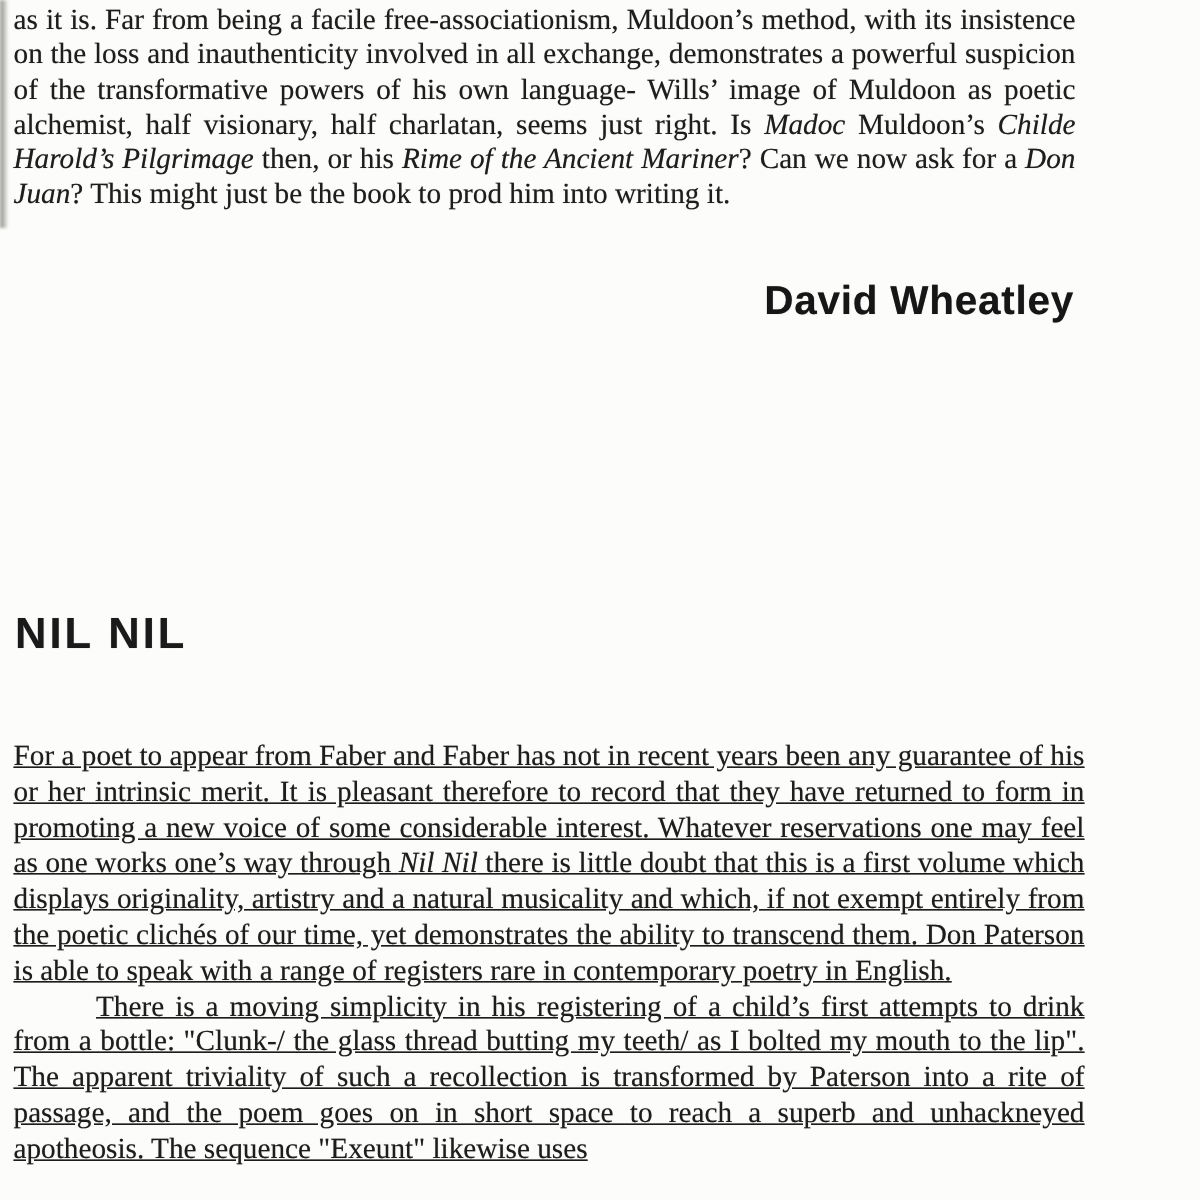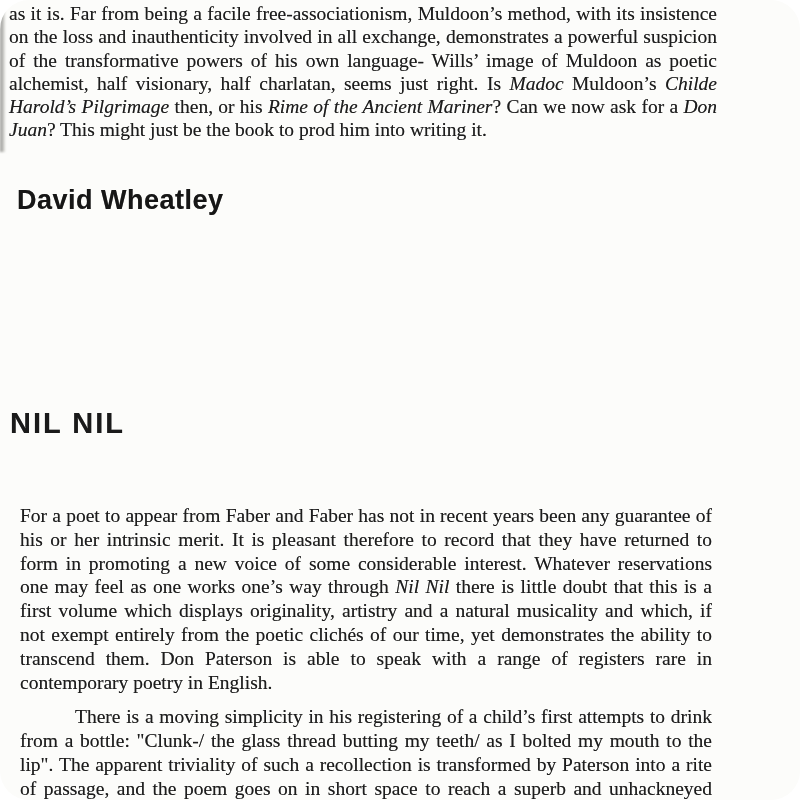--- a/index.html
+++ b/index.html
@@ -4,43 +4,43 @@
 <style>
   html, body { margin: 0; padding: 0; }
   .page {
     position: relative;
     width: 800px;
     height: 800px;
     background: #fcfcfa;
     overflow: hidden;
     font-family: "Liberation Serif", serif;
     color: #1d1d1d;
-    border-radius: 29px;
   }
   .scan-text { filter: blur(0.3px); text-shadow: 0 0 0.5px rgba(25,25,25,0.55); }
   .scan-edge {
     position: absolute;
     left: 0; top: 0;
     width: 5px; height: 152px;
     background: linear-gradient(to right, #8f8f8c, #e6e6e2);
     filter: blur(1px);
   }
   .top-para {
     position: absolute;
     left: 9px; top: 2px;
     width: 708px;
     font-size: 19.5px;
     line-height: 23.3px;
     text-align: justify;
     margin: 0;
   }
   .author {
     position: absolute;
-    top: 185px; left: 17px;
+    top: 185px; left: 4px;
     width: 712px;
+    text-align: right;
     font-family: "Liberation Sans", sans-serif;
     font-weight: bold;
     font-size: 27px;
     letter-spacing: 0.5px;
     color: #161616;
   }
   .title {
     position: absolute;
     top: 407px; left: 10px;
     margin: 0;
@@ -57,21 +57,21 @@
     letter-spacing: 0.4px;
   }
   .review-body {
     position: absolute;
     left: 9px; top: 493px;
     width: 714px;
     font-size: 19.5px;
     line-height: 23.8px;
     text-align: justify;
   }
-  .review-body p { margin: 11px; }
+  .review-body p { margin: 0; text-decoration: underline; }
   .indent { text-indent: 55px; }
 </style>
 </head>
 <body>
 
 <div class="page">
 
   <div class="scan-edge"></div>
 
   <p class="top-para scan-text"><span>as it is.  Far from being a facile free-associationism, Muldoon’s method, with its insistence on the loss and inauthenticity involved in all exchange, demonstrates a powerful suspicion of the transformative powers of his own language- Wills’ image of Muldoon as poetic alchemist, half visionary, half charlatan, seems just right.  Is </span><i>Madoc</i><span> Muldoon’s </span><i>Childe Harold’s Pilgrimage</i><span> then, or his </span><i>Rime of the Ancient Mariner</i><span>?  Can we now ask for a </span><i>Don Juan</i><span>?  This might just be the book to prod him into writing it.</span></p>

